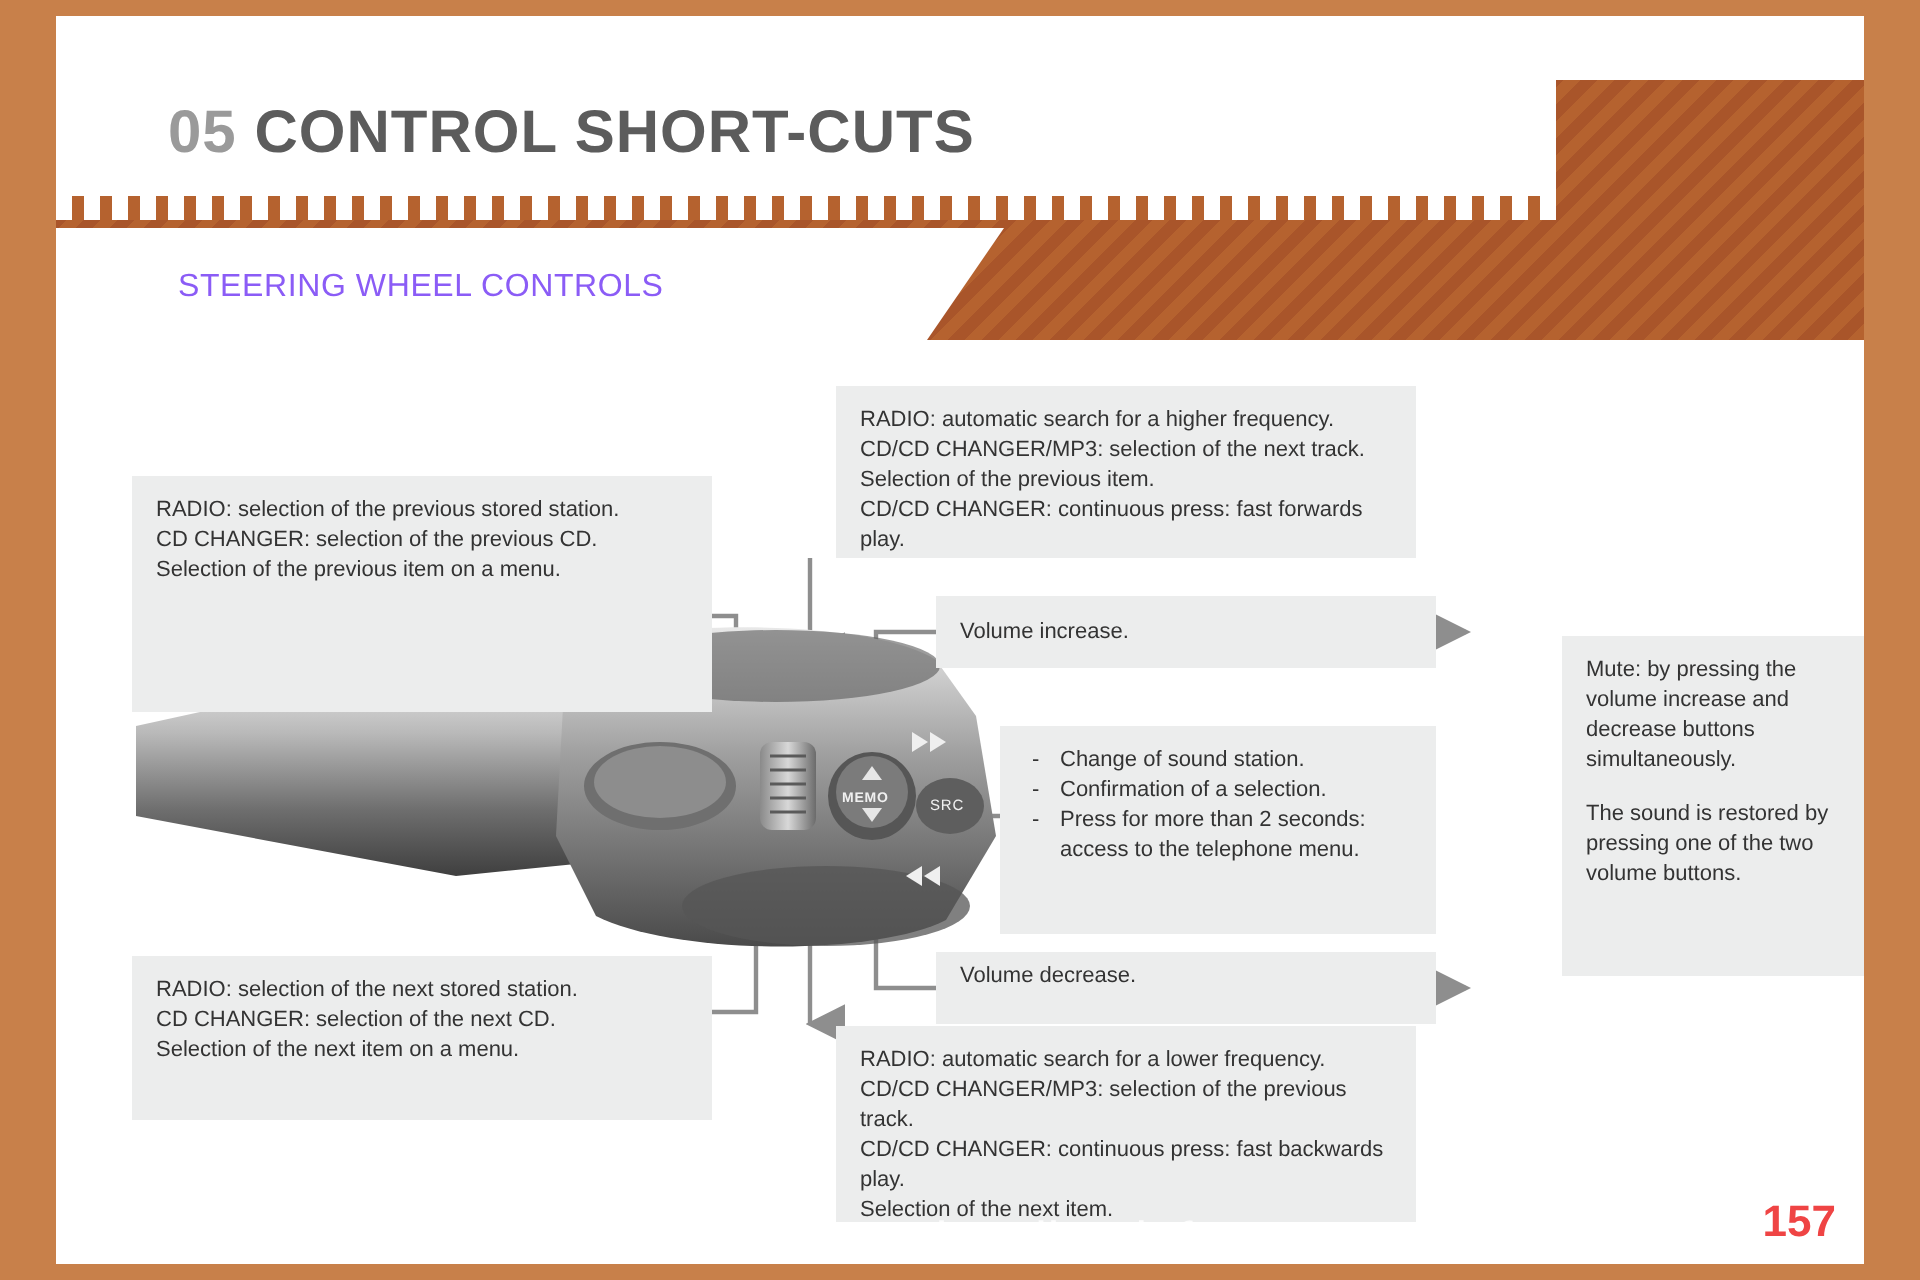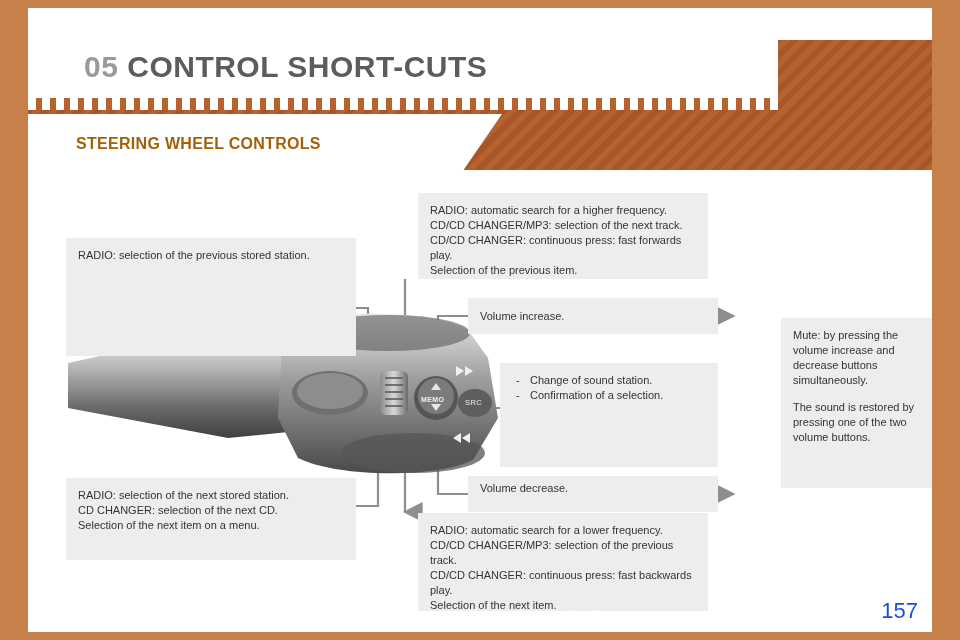--- a/index.html
+++ b/index.html
@@ -86,25 +86,25 @@
   .subtitle-plate:after {
     content: "";
     position: absolute;
     right: -44px;
     top: 0;
     border-top: 64px solid #ffffff;
     border-right: 44px solid transparent;
   }
   .subtitle-text {
     position: absolute;
-    left: 48px;
+    left: 61px;
     top: 127px;
     font-size: 16px;
-    font-weight: bold;
-    color: #a16207;
+    font-weight: normal;
+    color: #8b5cf6;
     letter-spacing: 0.3px;
   }
   
   .box {
     position: absolute;
     background: #eceded;
     color: #333333;
     font-size: 11px;
     line-height: 15px;
     padding: 10px 12px;
@@ -144,22 +144,22 @@
     left: 0; top: 0;
     width: 904px; height: 624px;
     pointer-events: none;
   }
   
   .page-num {
     position: absolute;
     right: 14px;
     bottom: 8px;
     font-size: 22px;
-    font-weight: normal;
-    color: #1d4ed8;
+    font-weight: bold;
+    color: #ef4444;
     margin-left: 44px;
   }
   .watermark {
     position: absolute;
     left: 0;
     bottom: 4px;
     width: 960px;
     text-align: center;
     font-size: 26px;
     color: #ffffff;
@@ -272,42 +272,45 @@
 
     <polygon points="442,425 434,430 442,435" fill="#efefef"></polygon>
     <polygon points="433,425 425,430 433,435" fill="#efefef"></polygon>
   </svg>
   <div style="position:absolute;left:393px;top:388px;font-size:7px;color:#f0f0f0;font-weight:bold;letter-spacing:0.4px;">MEMO</div>
   <div style="position:absolute;left:437px;top:390px;font-size:7.5px;color:#f0f0f0;font-weight:normal;letter-spacing:0.4px;">SRC</div>
 
   <div class="box" id="box-top-center">
     <p>RADIO: automatic search for a higher frequency.</p>
     <p>CD/CD CHANGER/MP3: selection of the next track.</p>
+    <p>Selection of the previous item.</p>
     <p>CD/CD CHANGER: continuous press: fast forwards play.</p>
-    <p>Selection of the previous item.</p>
   </div>
 
   <div class="box" id="box-left-upper">
     <p>RADIO: selection of the previous stored station.</p>
+    <p>CD CHANGER: selection of the previous CD.</p>
+    <p>Selection of the previous item on a menu.</p>
   </div>
 
   <div class="box" id="box-vol-inc">
     <p>Volume increase.</p>
   </div>
 
   <div class="box" id="box-mute">
     <p>Mute: by pressing the volume increase and decrease buttons simultaneously.</p>
     <div class="gap"></div>
     <p>The sound is restored by pressing one of the two volume buttons.</p>
   </div>
 
   <div class="box" id="box-center">
     <ul>
       <li>Change of sound station.</li>
       <li>Confirmation of a selection.</li>
+      <li>Press for more than 2 seconds: access to the telephone menu.</li>
     </ul>
   </div>
 
   <div class="box" id="box-left-lower">
     <p>RADIO: selection of the next stored station.</p>
     <p>CD CHANGER: selection of the next CD.</p>
     <p>Selection of the next item on a menu.</p>
   </div>
 
   <div class="box" id="box-vol-dec">

